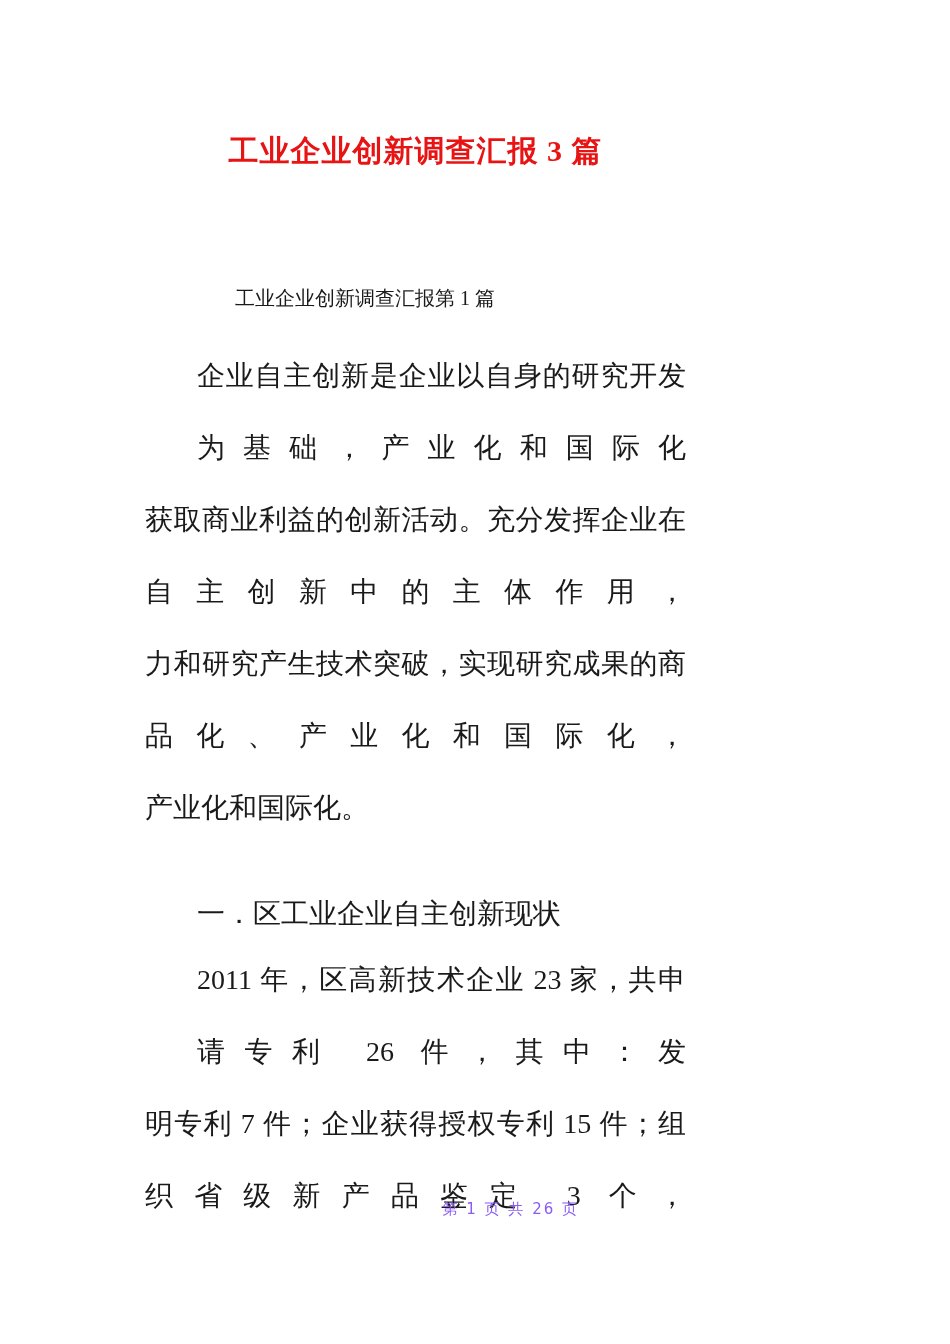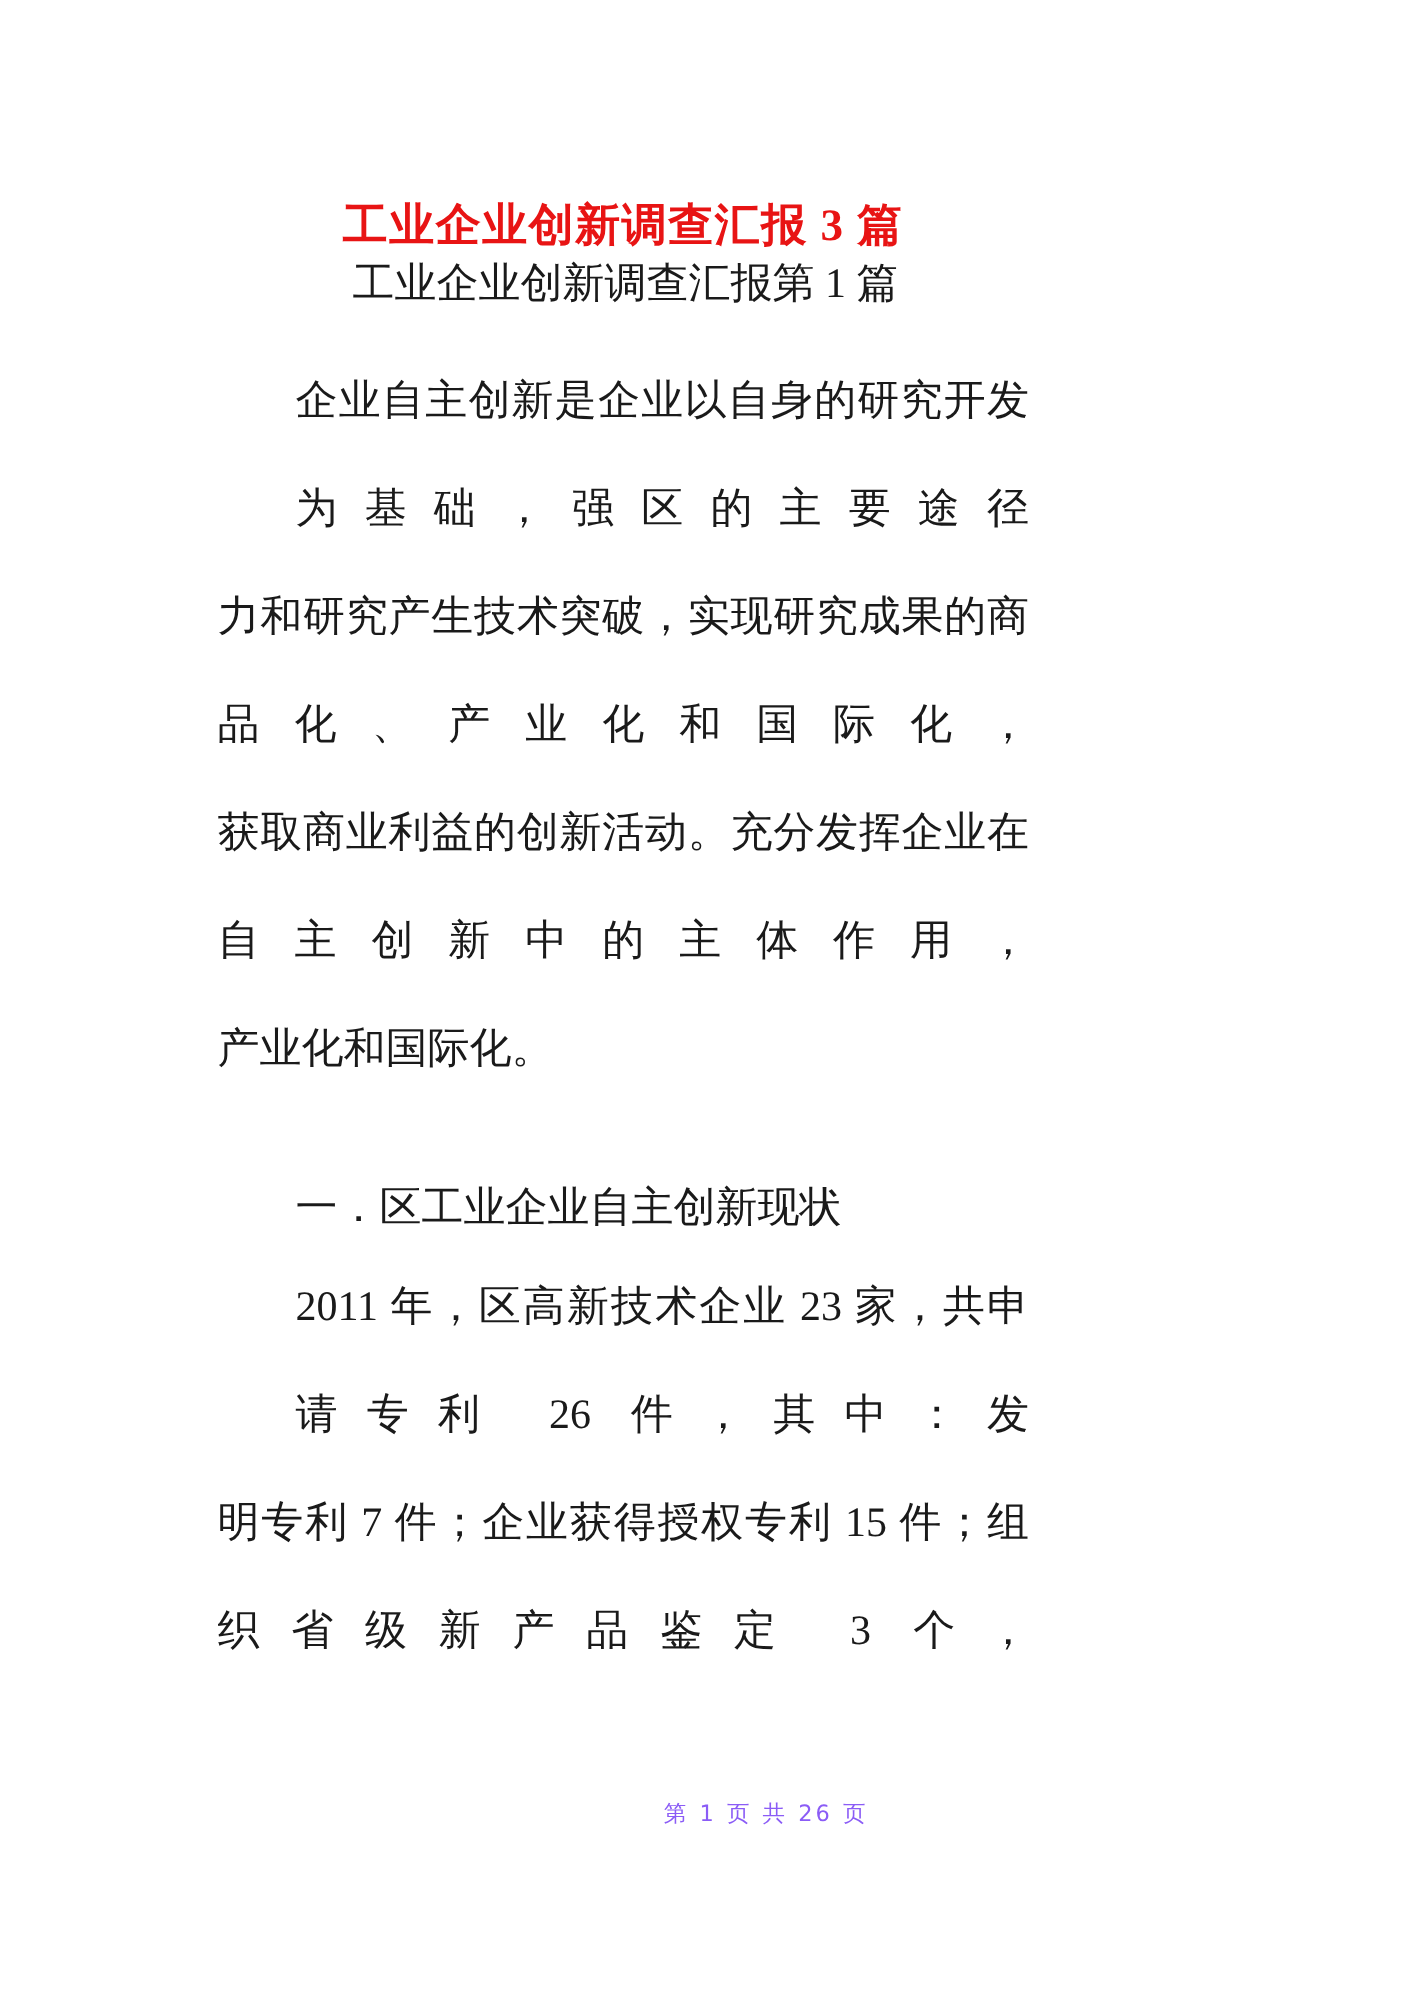--- a/index.html
+++ b/index.html
@@ -23,21 +23,22 @@
   .title {
     margin: 130px 0 0 0;
     font-size: 30px;
     line-height: 42px;
     font-weight: bold;
     text-align: center;
     color: #e81414; 
     letter-spacing: 1px;
   }
   .subtitle {
-    font-size: 28px;
+    margin-top: 108px;
+    font-size: 20px;
     line-height: 36px;
     padding-left: 90px;
   }
   .paragraph {
     margin: 0;
   }
   .para1 { margin-top: 24px; }
   .heading {
     margin-top: 52px;
     font-size: 28px;
@@ -71,23 +72,23 @@
 <body>
 
 <div class="page">
   <div class="content">
 
     <h1 class="title">工业企业创新调查汇报 3 篇</h1>
 
     <div class="subtitle">工业企业创新调查汇报第 1 篇</div>
 
     <div class="paragraph para1">
-      <div class="line j ind">企业自主创新是企业以自身的研究开发为基础，强区的主要途径</div>
+      <div class="line j ind">企业自主创新是企业以自身的研究开发为基础，产业化和国际化</div>
+      <div class="line j">获取商业利益的创新活动。充分发挥企业在自主创新中的主体作用，</div>
       <div class="line j">力和研究产生技术突破，实现研究成果的商品化、产业化和国际化，</div>
-      <div class="line j">获取商业利益的创新活动。充分发挥企业在自主创新中的主体作用，</div>
       <div class="line">产业化和国际化。</div>
     </div>
 
     <div class="heading">一．区工业企业自主创新现状</div>
 
     <div class="paragraph para2">
       <div class="line j ind">2011 年，区高新技术企业 23 家，共申请专利 26 件，其中：发</div>
       <div class="line j">明专利 7 件；企业获得授权专利 15 件；组织省级新产品鉴定 3 个，</div>
 
     </div>

